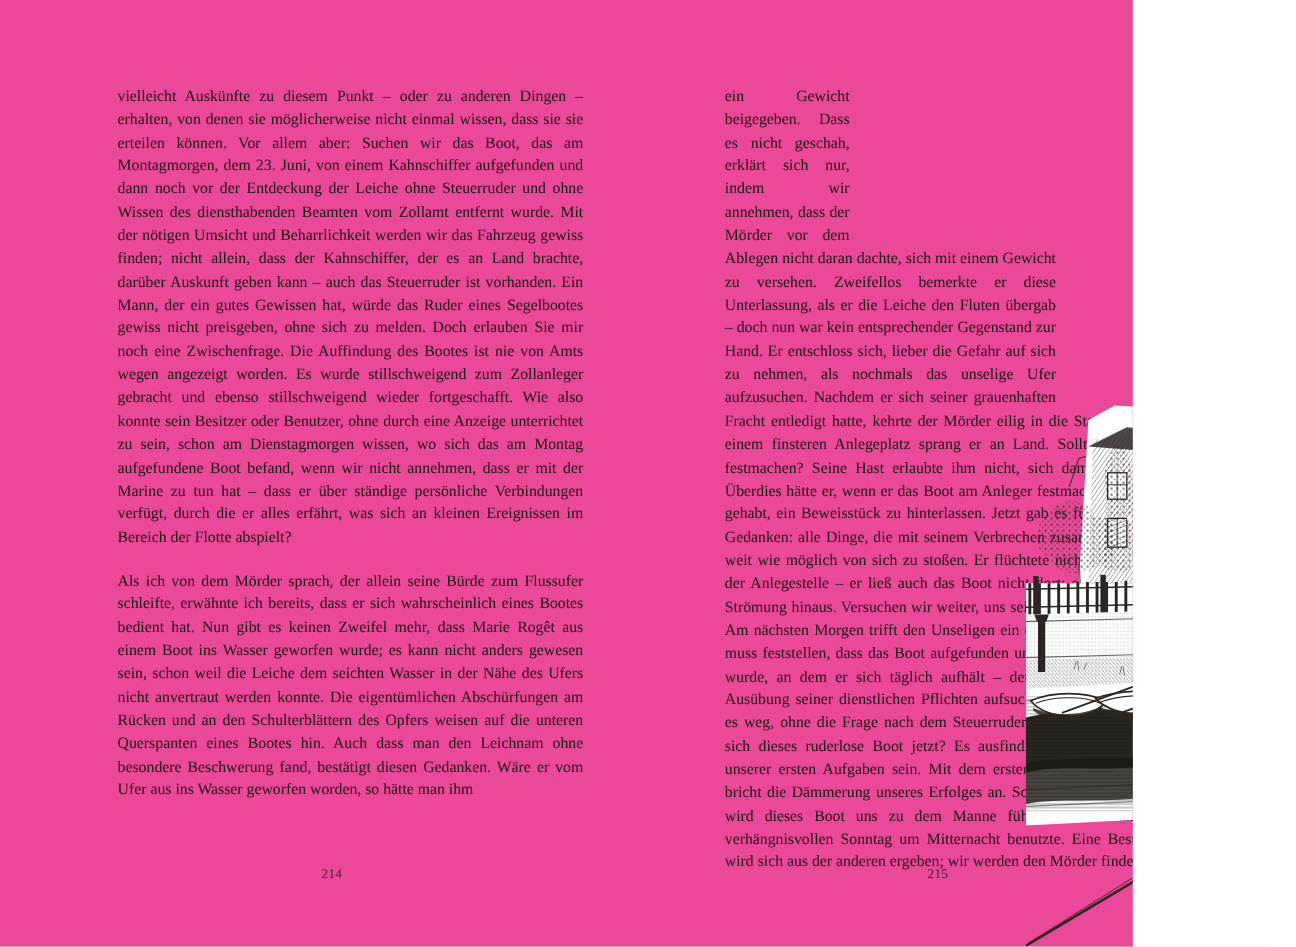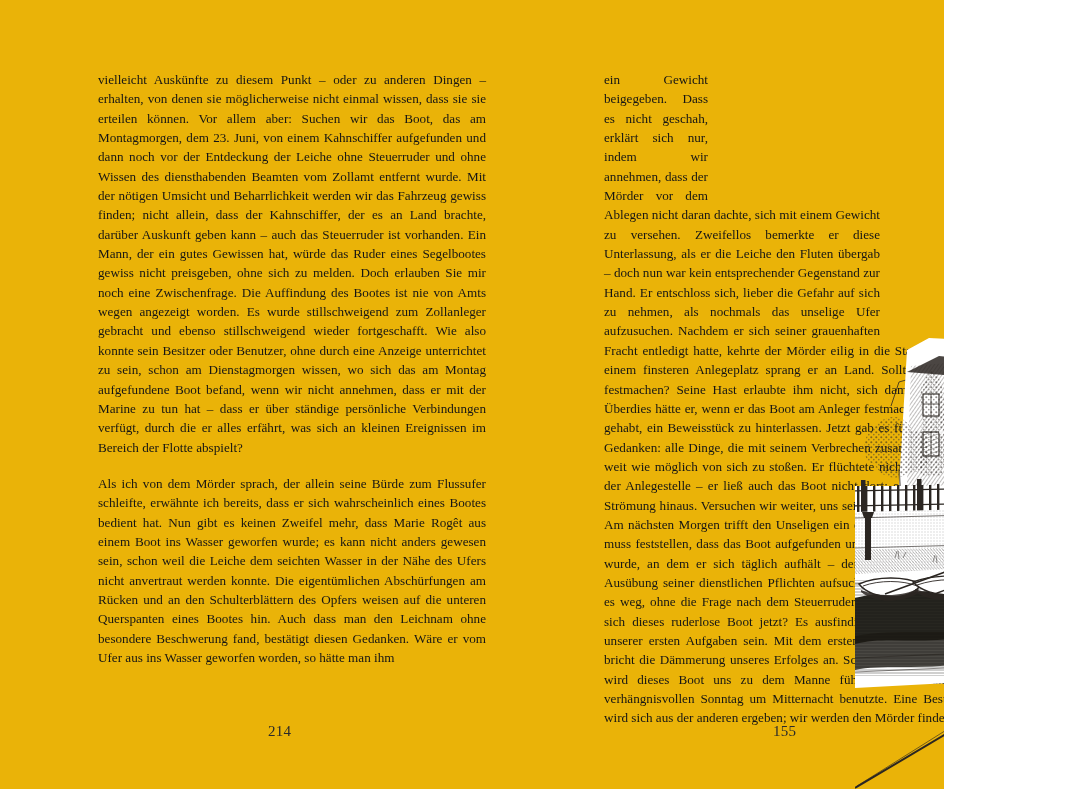--- a/index.html
+++ b/index.html
@@ -4,21 +4,21 @@
 <style>
   html, body {
     margin: 0;
     padding: 0;
     background: #ffffff;
   }
   .page {
     position: relative;
     width: 944px;
     height: 789px;
-    background: #eab308;
+    background: #ec4899;
     overflow: hidden;
     font-family: "Liberation Serif", "DejaVu Serif", serif;
     color: #1a1a1a;
   }
 
   
   .col {
     position: absolute;
     font-size: 13.15px;
     line-height: 19.35px;
@@ -51,21 +51,21 @@
   }
   .art-wrap-2 {
     float: right;
     width: 168px;
     height: 120px;
     margin-left: 4px;
   }
 
   .folio {
     position: absolute;
-    font-size: 15px;
+    font-size: 11px;
     color: #2a2a2a;
     letter-spacing: .2px;
     font-family: "Liberation Serif", "DejaVu Serif", serif;
   }
   .folio-left  { left: 268px; top: 723px; }
   .folio-right { left: 773px; top: 723px; }
 
   
   .illustration {
     position: absolute;
@@ -86,21 +86,21 @@
     <p>vielleicht Auskünfte zu diesem Punkt – oder zu anderen Dingen – erhalten, von denen sie möglicherweise nicht einmal wissen, dass sie sie erteilen können. Vor allem aber: Suchen wir das Boot, das am Montagmorgen, dem 23. Juni, von einem Kahnschiffer aufgefunden und dann noch vor der Entdeckung der Leiche ohne Steuerruder und ohne Wissen des diensthabenden Beamten vom Zollamt entfernt wurde. Mit der nötigen Umsicht und Beharrlichkeit werden wir das Fahrzeug gewiss finden; nicht allein, dass der Kahnschiffer, der es an Land brachte, darüber Auskunft geben kann – auch das Steuerruder ist vorhanden. Ein Mann, der ein gutes Gewissen hat, würde das Ruder eines Segelbootes gewiss nicht preisgeben, ohne sich zu melden. Doch erlauben Sie mir noch eine Zwischenfrage. Die Auffindung des Bootes ist nie von Amts wegen angezeigt worden. Es wurde stillschweigend zum Zollanleger gebracht und ebenso stillschweigend wieder fortgeschafft. Wie also konnte sein Besitzer oder Benutzer, ohne durch eine Anzeige unterrichtet zu sein, schon am Dienstagmorgen wissen, wo sich das am Montag aufgefundene Boot befand, wenn wir nicht annehmen, dass er mit der Marine zu tun hat – dass er über ständige persönliche Verbindungen verfügt, durch die er alles erfährt, was sich an kleinen Ereignissen im Bereich der Flotte abspielt?</p>
     <p>Als ich von dem Mörder sprach, der allein seine Bürde zum Flussufer schleifte, erwähnte ich bereits, dass er sich wahrscheinlich eines Bootes bedient hat. Nun gibt es keinen Zweifel mehr, dass Marie Rogêt aus einem Boot ins Wasser geworfen wurde; es kann nicht anders gewesen sein, schon weil die Leiche dem seichten Wasser in der Nähe des Ufers nicht anvertraut werden konnte. Die eigentümlichen Abschürfungen am Rücken und an den Schulterblättern des Opfers weisen auf die unteren Querspanten eines Bootes hin. Auch dass man den Leichnam ohne besondere Beschwerung fand, bestätigt diesen Gedanken. Wäre er vom Ufer aus ins Wasser geworfen worden, so hätte man ihm</p>
   </div>
   <div class="folio folio-left">214</div>
 
   <div class="col col-right">
     <div class="art-wrap"></div>
     <div class="art-wrap-2"></div>
     <p>ein Gewicht beigegeben. Dass es nicht geschah, erklärt sich nur, indem wir annehmen, dass der Mörder vor dem Ablegen nicht daran dachte, sich mit einem Gewicht zu versehen. Zweifellos bemerkte er diese Unterlassung, als er die Leiche den Fluten übergab – doch nun war kein entsprechender Gegenstand zur Hand. Er entschloss sich, lieber die Gefahr auf sich zu nehmen, als nochmals das unselige Ufer aufzusuchen. Nachdem er sich seiner grauenhaften Fracht entledigt hatte, kehrte der Mörder eilig in die Stadt zurück. An einem finsteren Anlegeplatz sprang er an Land. Sollte er das Boot festmachen? Seine Hast erlaubte ihm nicht, sich damit aufzuhalten. Überdies hätte er, wenn er das Boot am Anleger festmachte, das Gefühl gehabt, ein Beweisstück zu hinterlassen. Jetzt gab es für ihn nur einen Gedanken: alle Dinge, die mit seinem Verbrechen zusammenhingen, so weit wie möglich von sich zu stoßen. Er flüchtete nicht nur selbst von der Anlegestelle – er ließ auch das Boot nicht dort; er stieß es in die Strömung hinaus. Versuchen wir weiter, uns sein Verhalten auszumalen. Am nächsten Morgen trifft den Unseligen ein entsetzlicher Schlag – er muss feststellen, dass das Boot aufgefunden und an einen Ort gebracht wurde, an dem er sich täglich aufhält – den er vielleicht sogar in Ausübung seiner dienstlichen Pflichten aufsucht. Am Abend schafft er es weg, ohne die Frage nach dem Steuerruder zu wagen. Wo befindet sich dieses ruderlose Boot jetzt? Es ausfindig zu machen soll eine unserer ersten Aufgaben sein. Mit dem ersten Blick auf dieses Boot bricht die Dämmerung unseres Erfolges an. Schneller, als wir glauben, wird dieses Boot uns zu dem Manne führen, der es an jenem verhängnisvollen Sonntag um Mitternacht benutzte. Eine Bestätigung wird sich aus der anderen ergeben; wir werden den Mörder finden.«</p>
   </div>
-  <div class="folio folio-right">155</div>
+  <div class="folio folio-right">215</div>
 
   <div class="illustration">
     <svg width="225" height="453" viewBox="0 0 225 453" xmlns="http://www.w3.org/2000/svg">
       <defs>
 
         <pattern id="hatchA" width="3" height="3" patternUnits="userSpaceOnUse" patternTransform="rotate(35)">
           <line x1="0" y1="0" x2="0" y2="3" stroke="#2b2622" stroke-width="1.1"></line>
         </pattern>
         <pattern id="hatchB" width="2.2" height="2.2" patternUnits="userSpaceOnUse" patternTransform="rotate(-40)">
           <line x1="0" y1="0" x2="0" y2="2.2" stroke="#2b2622" stroke-width="0.85"></line>

